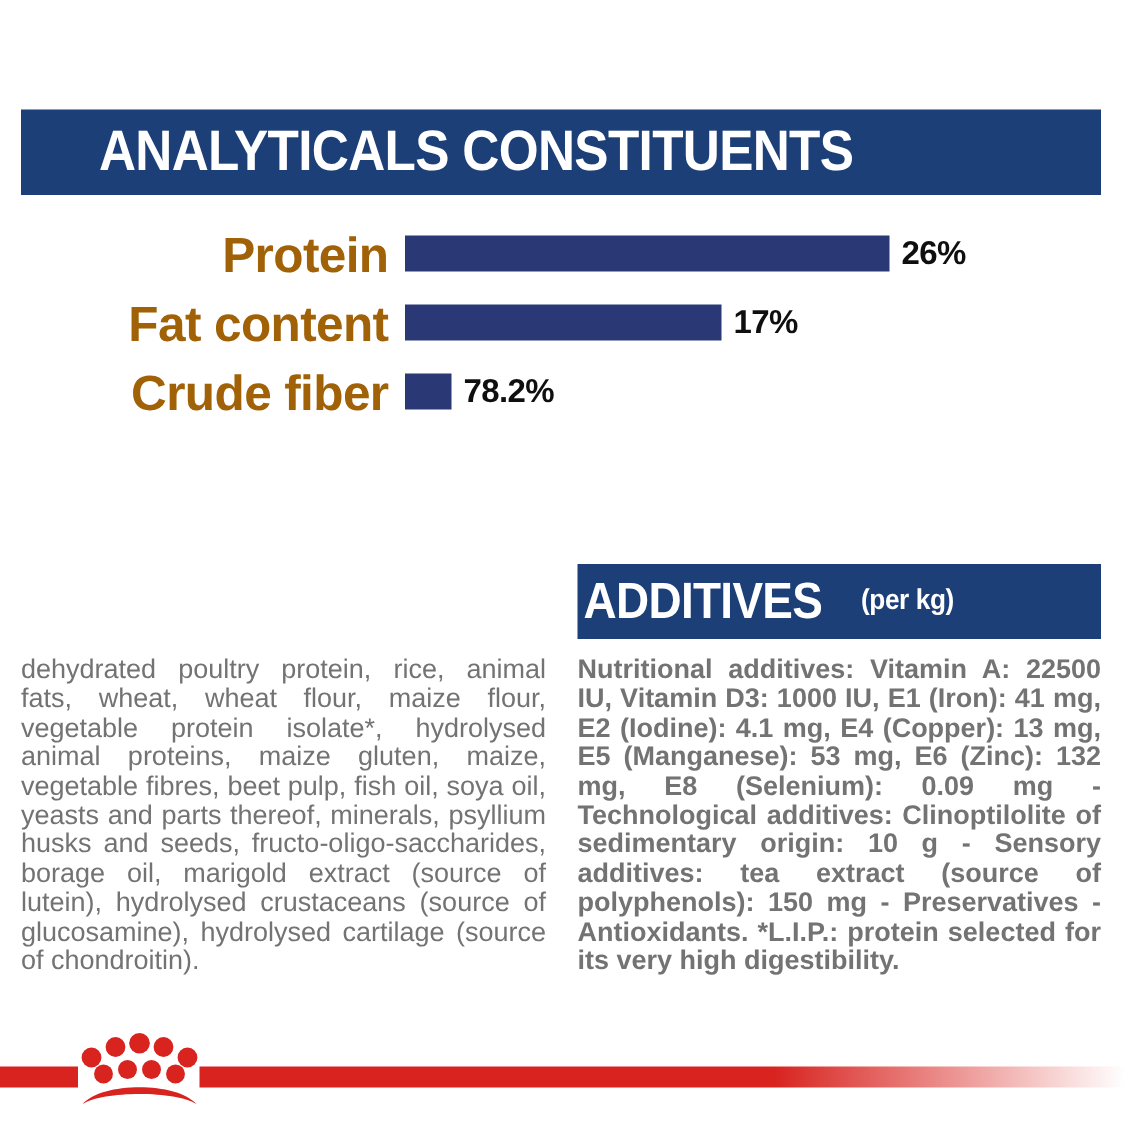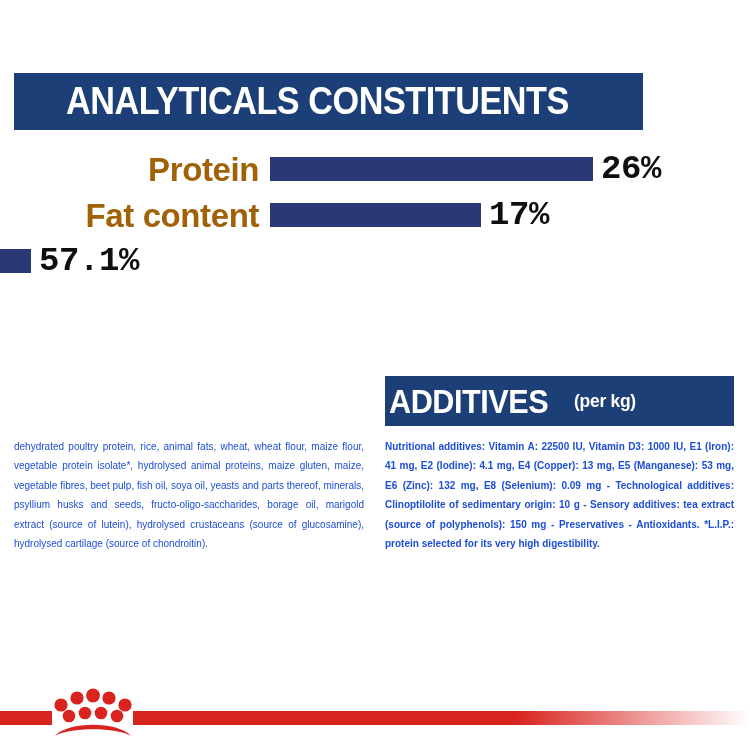--- a/index.html
+++ b/index.html
@@ -30,21 +30,21 @@
     font-weight: 700;
     letter-spacing: -0.5px;
     transform: scaleX(0.9);
     transform-origin: left center;
     white-space: nowrap;
   }
 
   #band-analyticals {
     left: 14px;
     top: 73px;
-    width: 629px;
+    width: 720px;
     height: 57px;
     padding-left: 52px;
   }
   #band-analyticals .band-title {
     font-size: 38px;
   }
 
   #band-composition {
     left: 14px;
     top: 376px;
@@ -105,35 +105,35 @@
     white-space: nowrap;
     line-height: 1;
   }
   .chart-bar {
     height: 24px;
     background: #2b3876;
     flex: 0 0 auto;
   }
   .chart-value {
     color: #0f0f0f;
-    font-family: Liberation Mono, monospace;
-    font-weight: 700;
-    font-size: 34px;
+    font-family: Liberation Sans, sans-serif;
+    font-weight: 700;
+    font-size: 22px;
     letter-spacing: -0.4px;
     margin-left: 8px;
     white-space: nowrap;
     line-height: 1;
   }
 
   
   .body-text {
     position: absolute;
-    color: #1d4ed8;
+    color: #737373;
     font-family: "Liberation Sans", sans-serif;
-    font-size: 10px;
+    font-size: 18px;
     line-height: 19.4px;
     text-align: justify;
     text-justify: inter-word;
   }
   #text-composition {
     left: 14px;
     top: 437px;
     width: 350px;
   }
   #text-additives {
@@ -185,22 +185,23 @@
       <span class="chart-value">26%</span>
     </div>
 
     <div class="chart-row">
       <span class="chart-label">Fat content</span>
       <span class="chart-bar" style="width:211px;"></span>
       <span class="chart-value">17%</span>
     </div>
 
     <div class="chart-row">
+      <span class="chart-label">Crude fiber</span>
       <span class="chart-bar" style="width:31px;"></span>
-      <span class="chart-value">57.1%</span>
+      <span class="chart-value">78.2%</span>
     </div>
 
   </div>
 
 
   <div class="band" id="band-additives">
     <span class="band-title">ADDITIVES</span>
     <span class="band-sub">(per kg)</span>
   </div>
 

